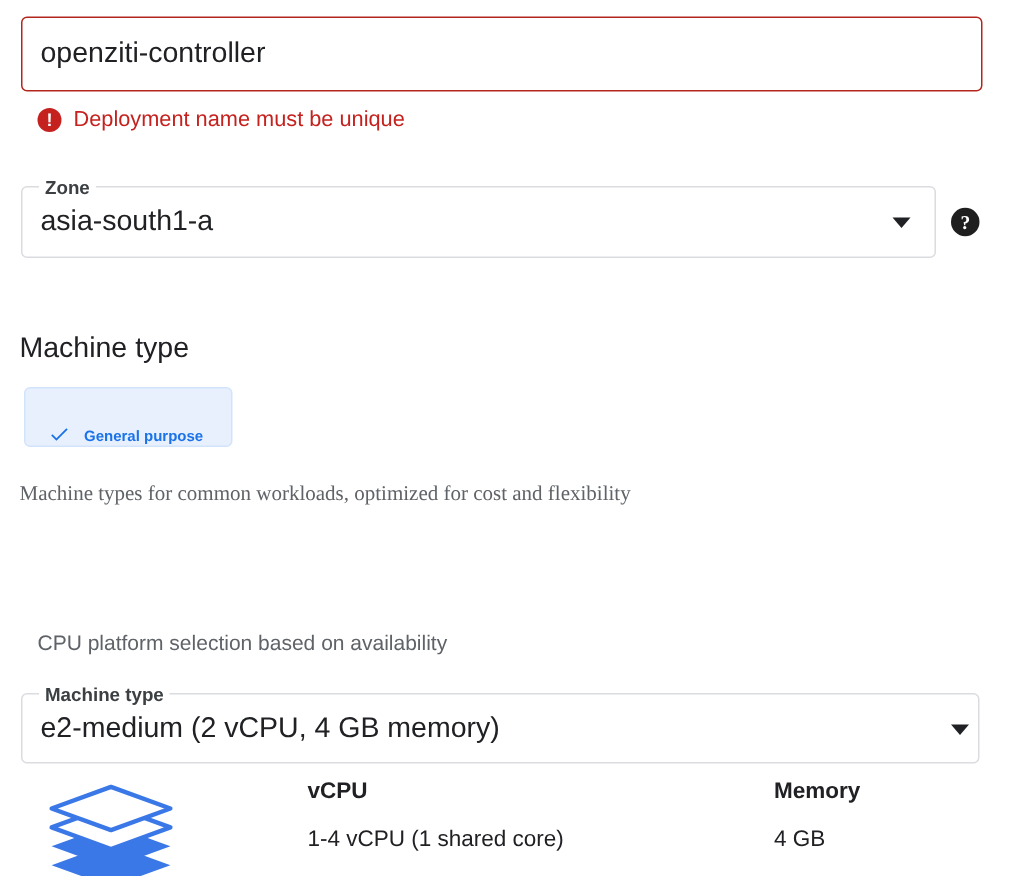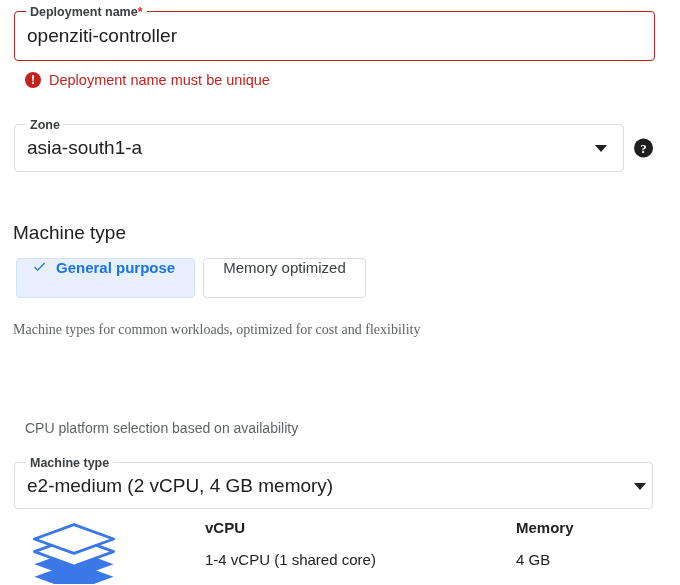--- a/index.html
+++ b/index.html
@@ -134,28 +134,28 @@
     position: absolute;
     left: 16px;
     top: 258px;
     display: flex;
     gap: 8px;
   }
   .toggle-btn {
     box-sizing: border-box;
     height: 40px;
     display: flex;
-    align-items: flex-start;
+    align-items: flex-end;
     justify-content: center;
     gap: 9px;
     padding: 0 19px;
     border: 1px solid #dadce0;
     border-radius: 4px;
     background: #ffffff;
-    font-size: 15px;
+    font-size: 10px;
     color: #3c4043;
     white-space: nowrap;
     cursor: pointer;
   }
   .toggle-btn.selected {
     background: #e8f0fe;
     border-color: #d2e3fc;
     color: #1a73e8;
     font-weight: bold;
     padding-left: 15px;
@@ -201,21 +201,20 @@
     color: #202124;
     white-space: nowrap;
   }
 </style>
 </head>
 <body>
 
 <div class="page">
 
   <div class="field error" style="left:14px; top:11px; width:641px; height:50px;">
-    <span class="field-label"><span>Deployment name</span><span class="req-star">*</span></span>
     <span class="field-value">openziti-controller</span>
   </div>
 
   <div class="error-row">
     <span class="error-badge">!</span>
     <span class="error-text">Deployment name must be unique</span>
   </div>
 
   <div class="field" style="left:14px; top:124px; width:610px; height:48px;">
     <span class="field-label">Zone</span>
@@ -226,23 +225,20 @@
 
   <div class="section-title">Machine type</div>
 
   <div class="toggle-group">
     <div class="toggle-btn selected">
       <svg class="check-icon" viewBox="0 0 24 24">
         <path d="M9 16.2 4.8 12l-1.4 1.4L9 19 21 7l-1.4-1.4z" fill="#1a73e8"></path>
       </svg>
       <span>General purpose</span>
     </div>
-    <div class="toggle-btn">
-      <span>Memory optimized</span>
-    </div>
   </div>
 
   <div class="helper" style="left:13px; top:321px;font-family:Liberation Serif, serif;">Machine types for common workloads, optimized for cost and flexibility</div>
 
 
   <div class="helper" style="left:25px; top:419px;">CPU platform selection based on availability</div>
 
   <div class="field" style="left:14px; top:462px; width:639px; height:47px;">
     <span class="field-label">Machine type</span>
     <span class="field-value">e2-medium (2 vCPU, 4 GB memory)</span>

